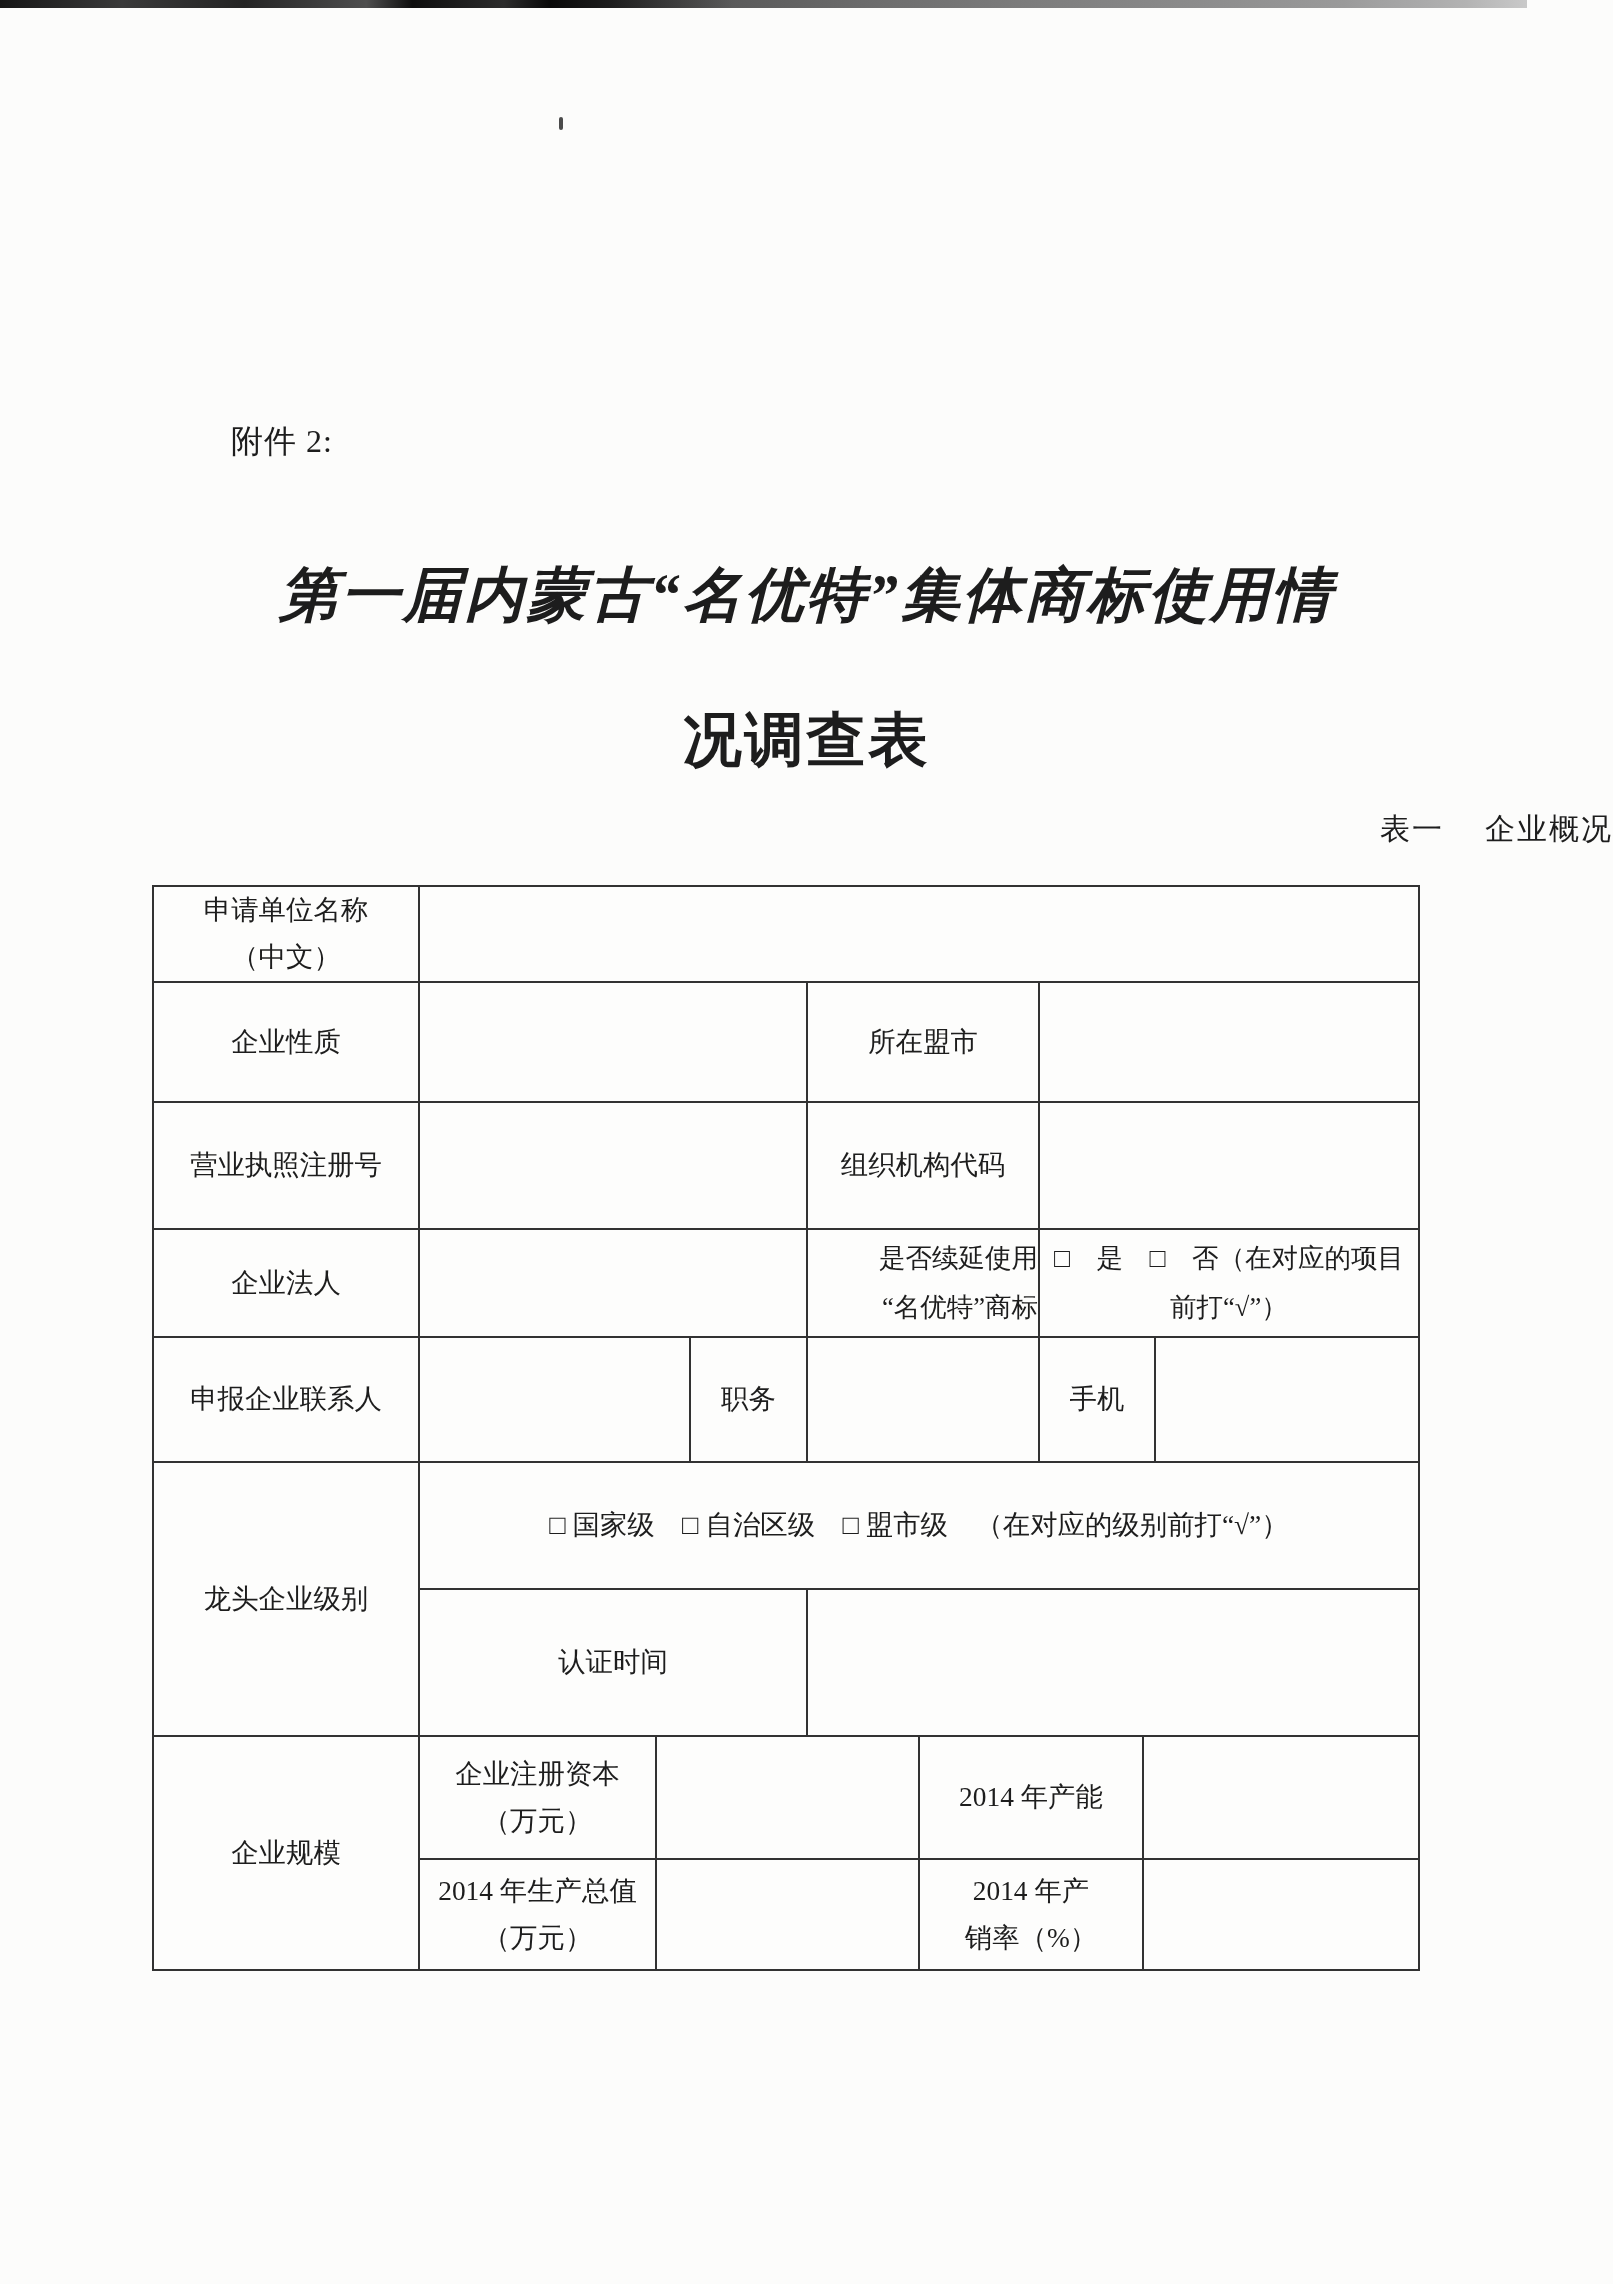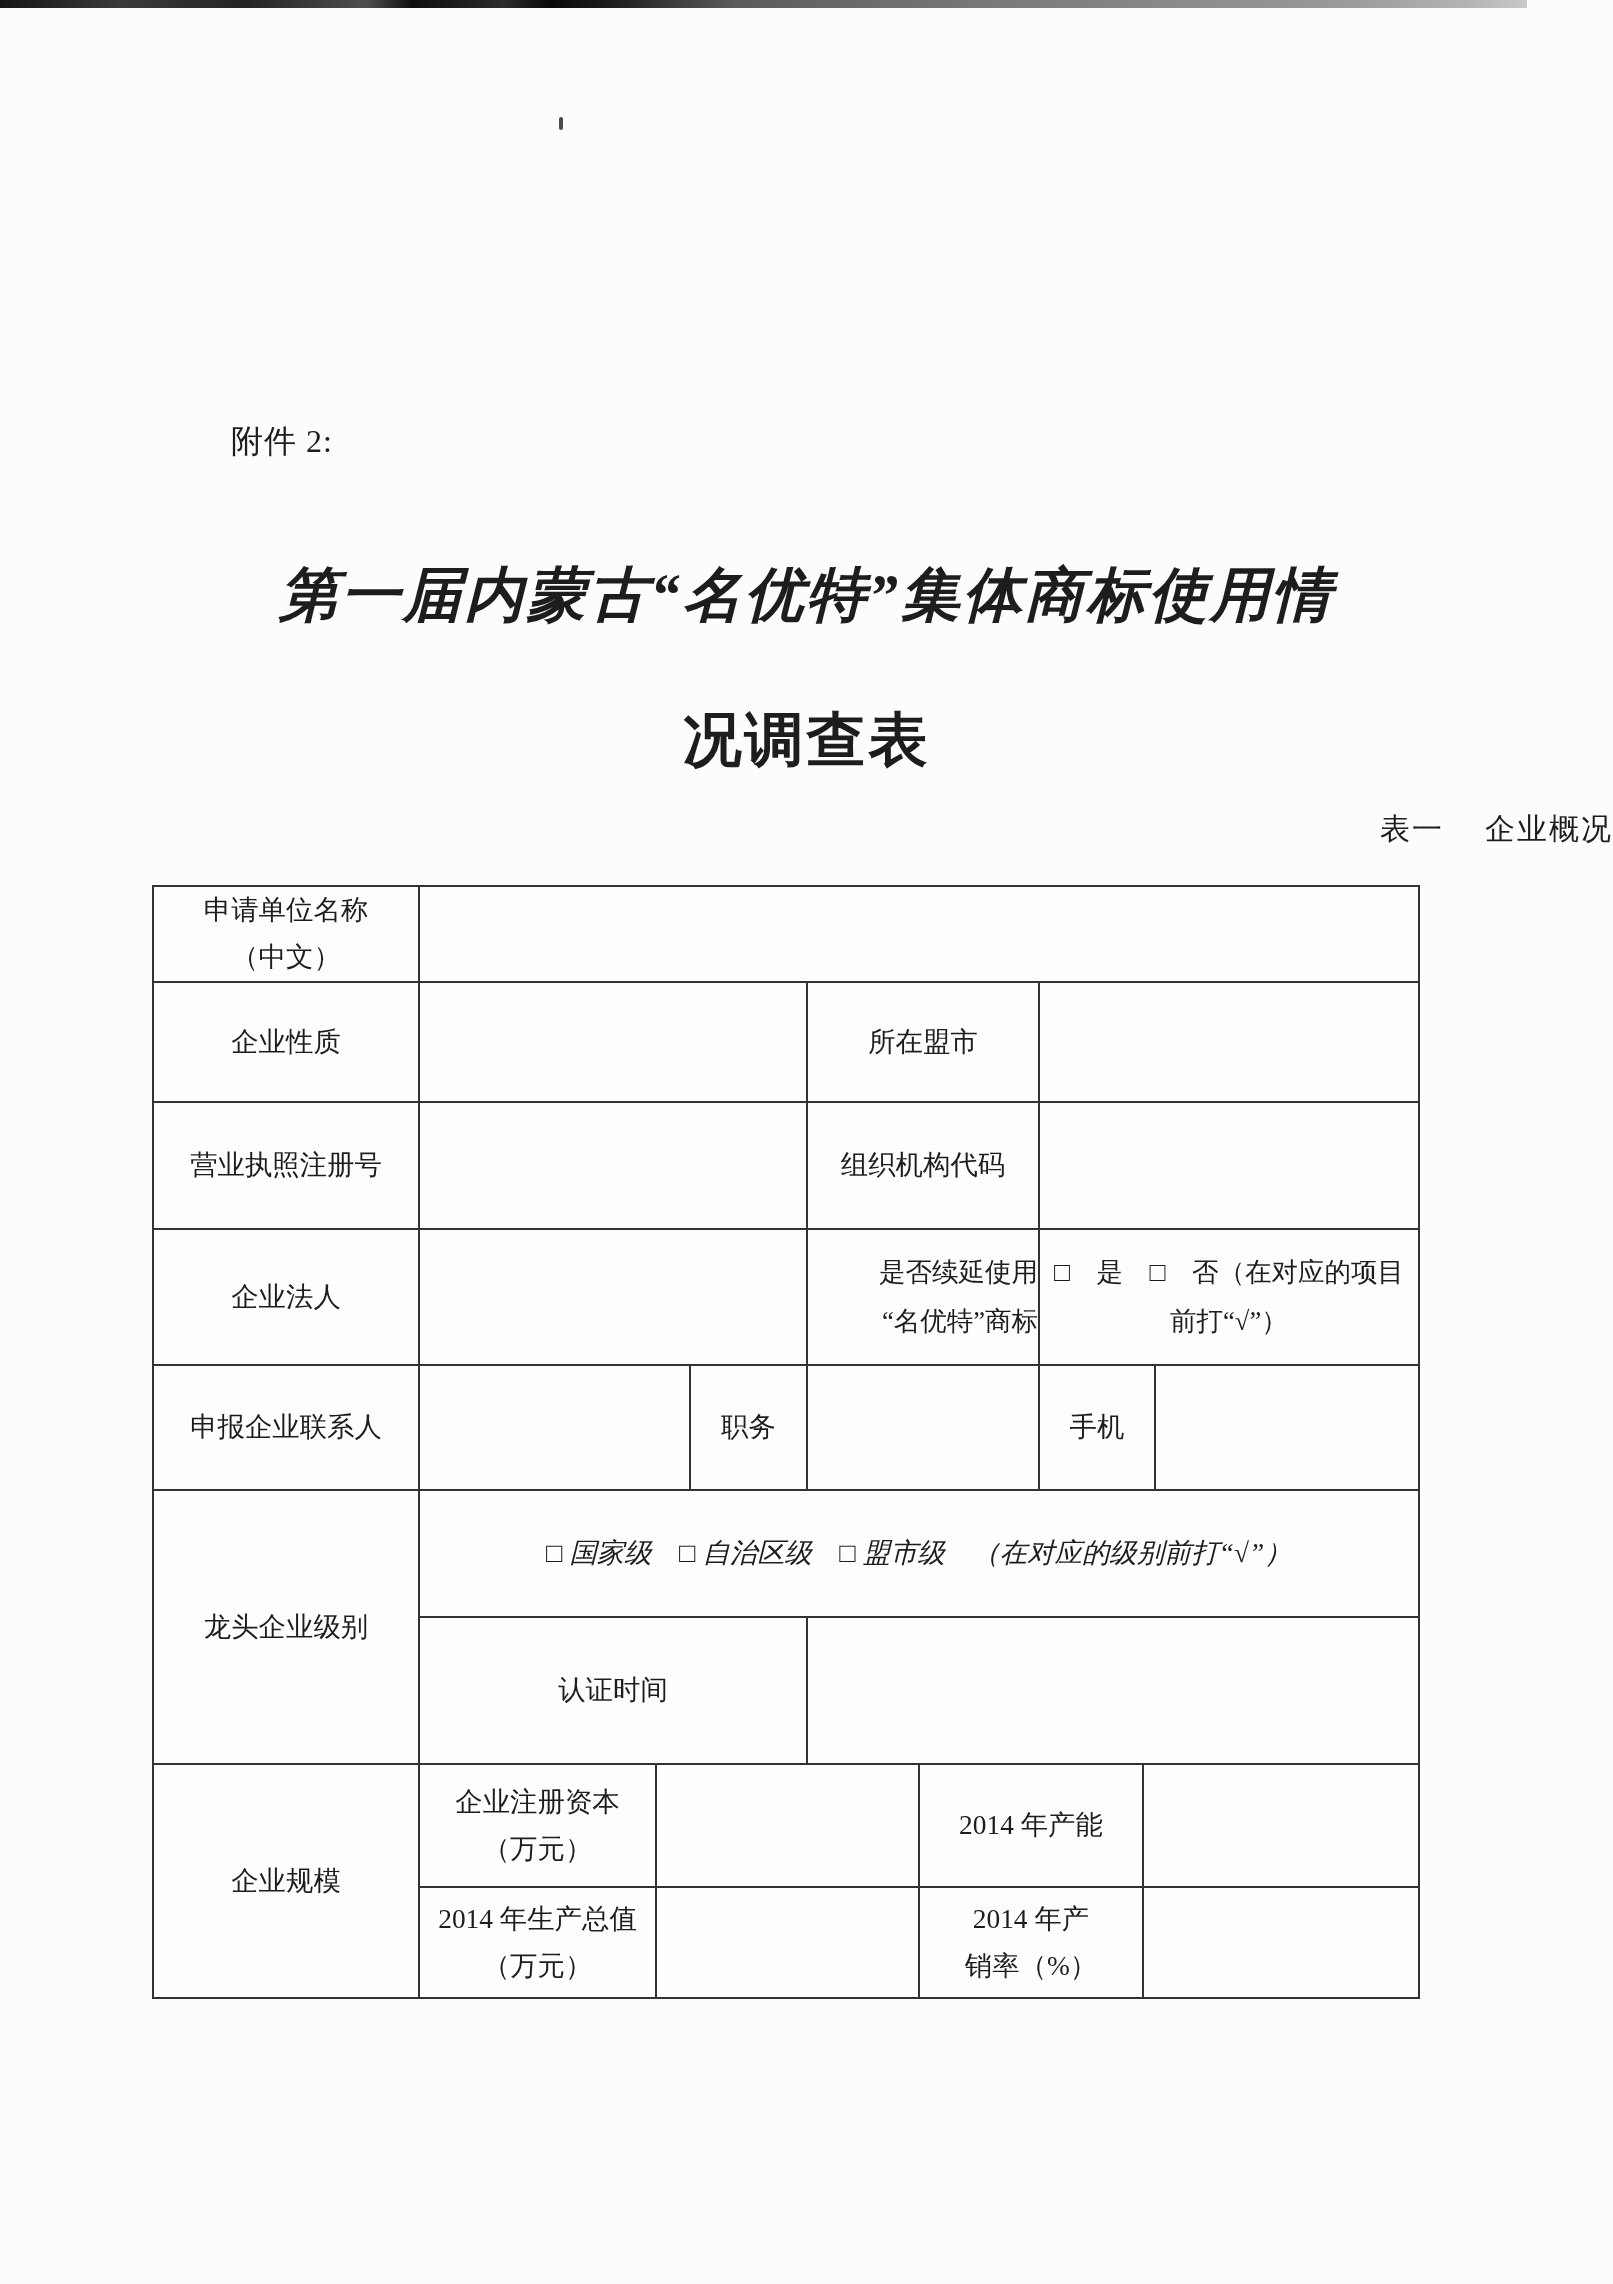--- a/index.html
+++ b/index.html
@@ -46,27 +46,27 @@
     background:#fdfdfc;
   }
   table.form td{
     border-left:2px solid #323232;border-right:2px solid #323232;
     border-top:2.9px solid #323232;border-bottom:2.9px solid #323232;
     padding:0;text-align:center;vertical-align:middle;
     font-size:27.4px;line-height:1.55;
     overflow:visible;
   }
   tr.r1{height:79px;} tr.r2{height:120px;} tr.r3{height:127px;border-radius:31px;}
-  tr.r4{height:136px;} tr.r5{height:125px;} tr.r6a{height:127px;}
+  tr.r4{height:108px;} tr.r5{height:125px;} tr.r6a{height:127px;}
   tr.r6b{height:147px;} tr.r7a{height:123px;} tr.r7b{height:111px;}
   .two-line div{line-height:47px;}
   td.opt-cell{text-align:left;padding-left:15.7px;padding-right:5.9px;}
   td.opt-cell div{line-height:49px;white-space:nowrap;font-size:26.5px;}
   td.renew-lbl div{line-height:49px;white-space:nowrap;font-size:26.5px;text-align:right;}
-  td.level-opts{vertical-align:middle;padding-bottom:37px;font-size:27.4px;white-space:nowrap;font-style:italic;}
+  td.level-opts{vertical-align:middle;padding-bottom:37px;font-size:27.4px;white-space:nowrap;}
   td.lbl{font-size:27.4px;}
 </style>
 </head>
 <body>
 
 <div class="page">
 
   <div class="top-artifact"></div>
   <div class="speck"></div>
 

